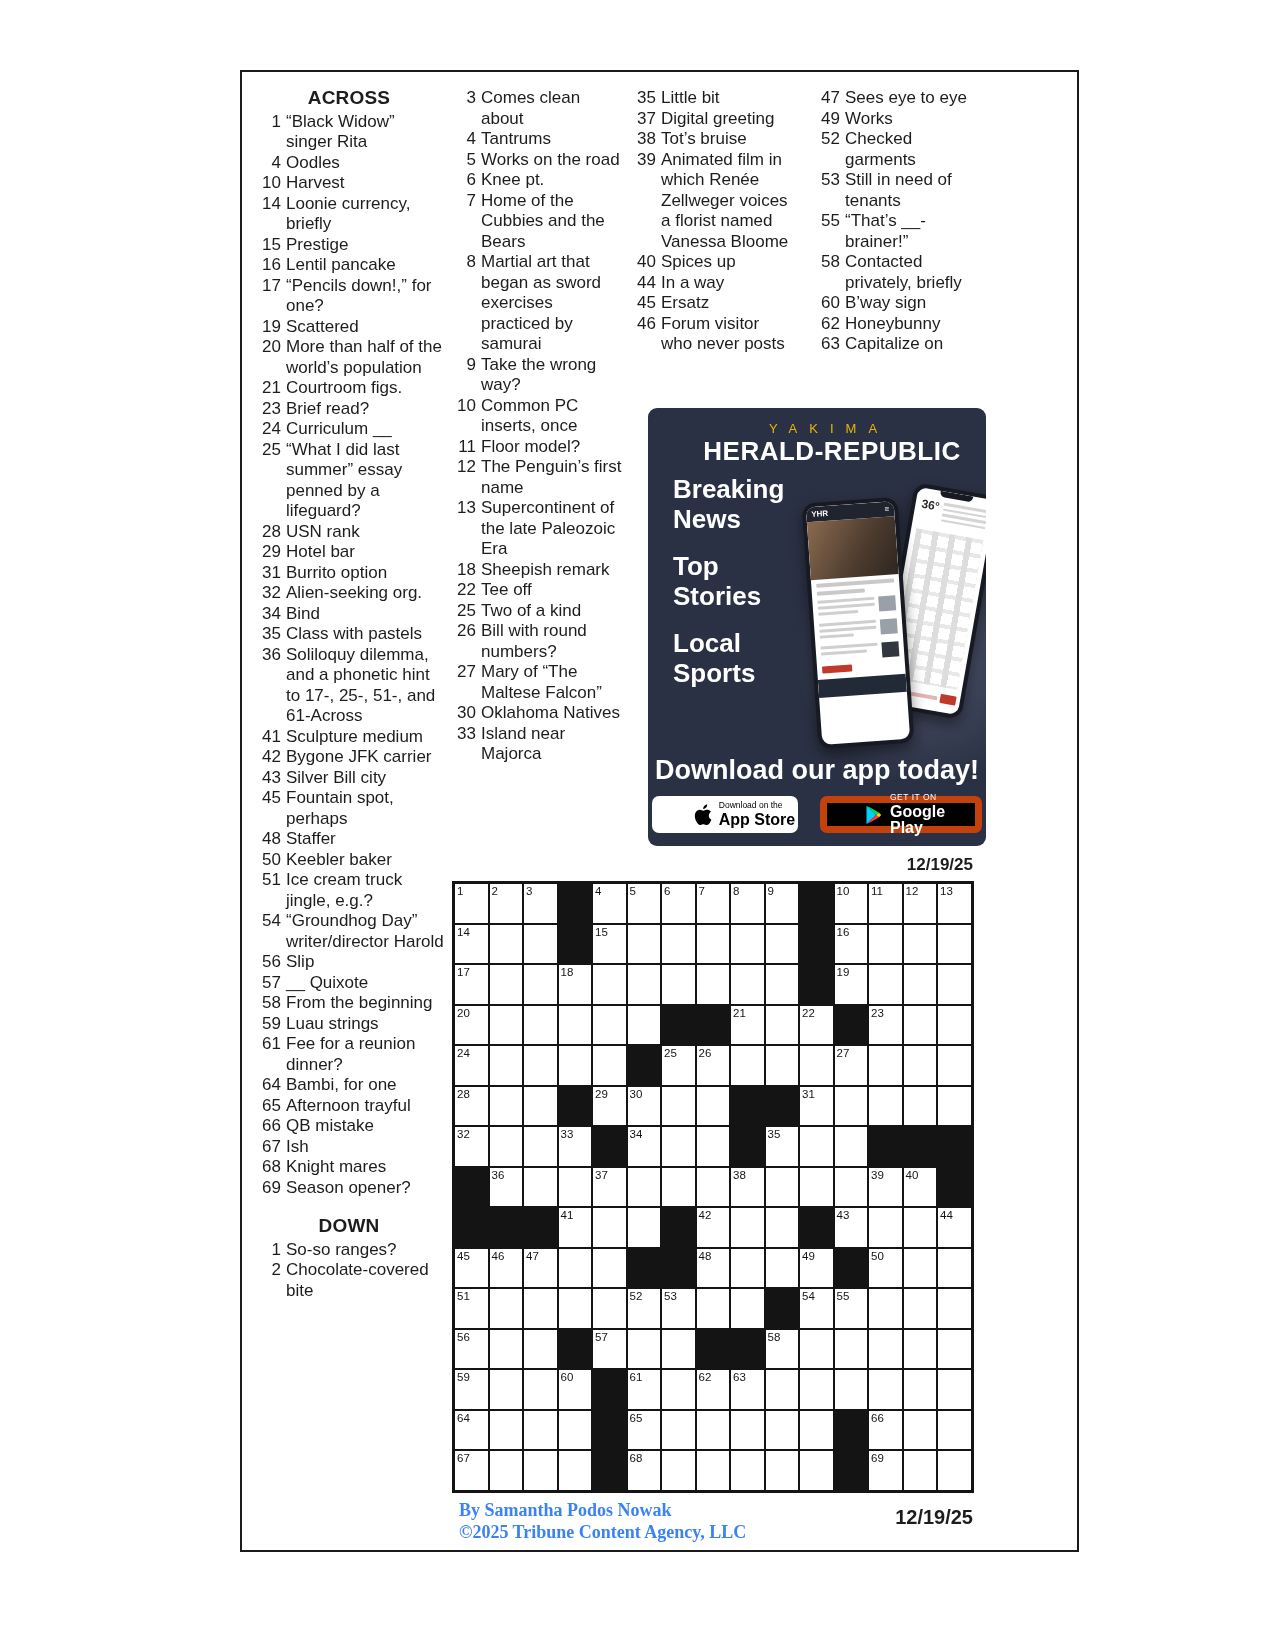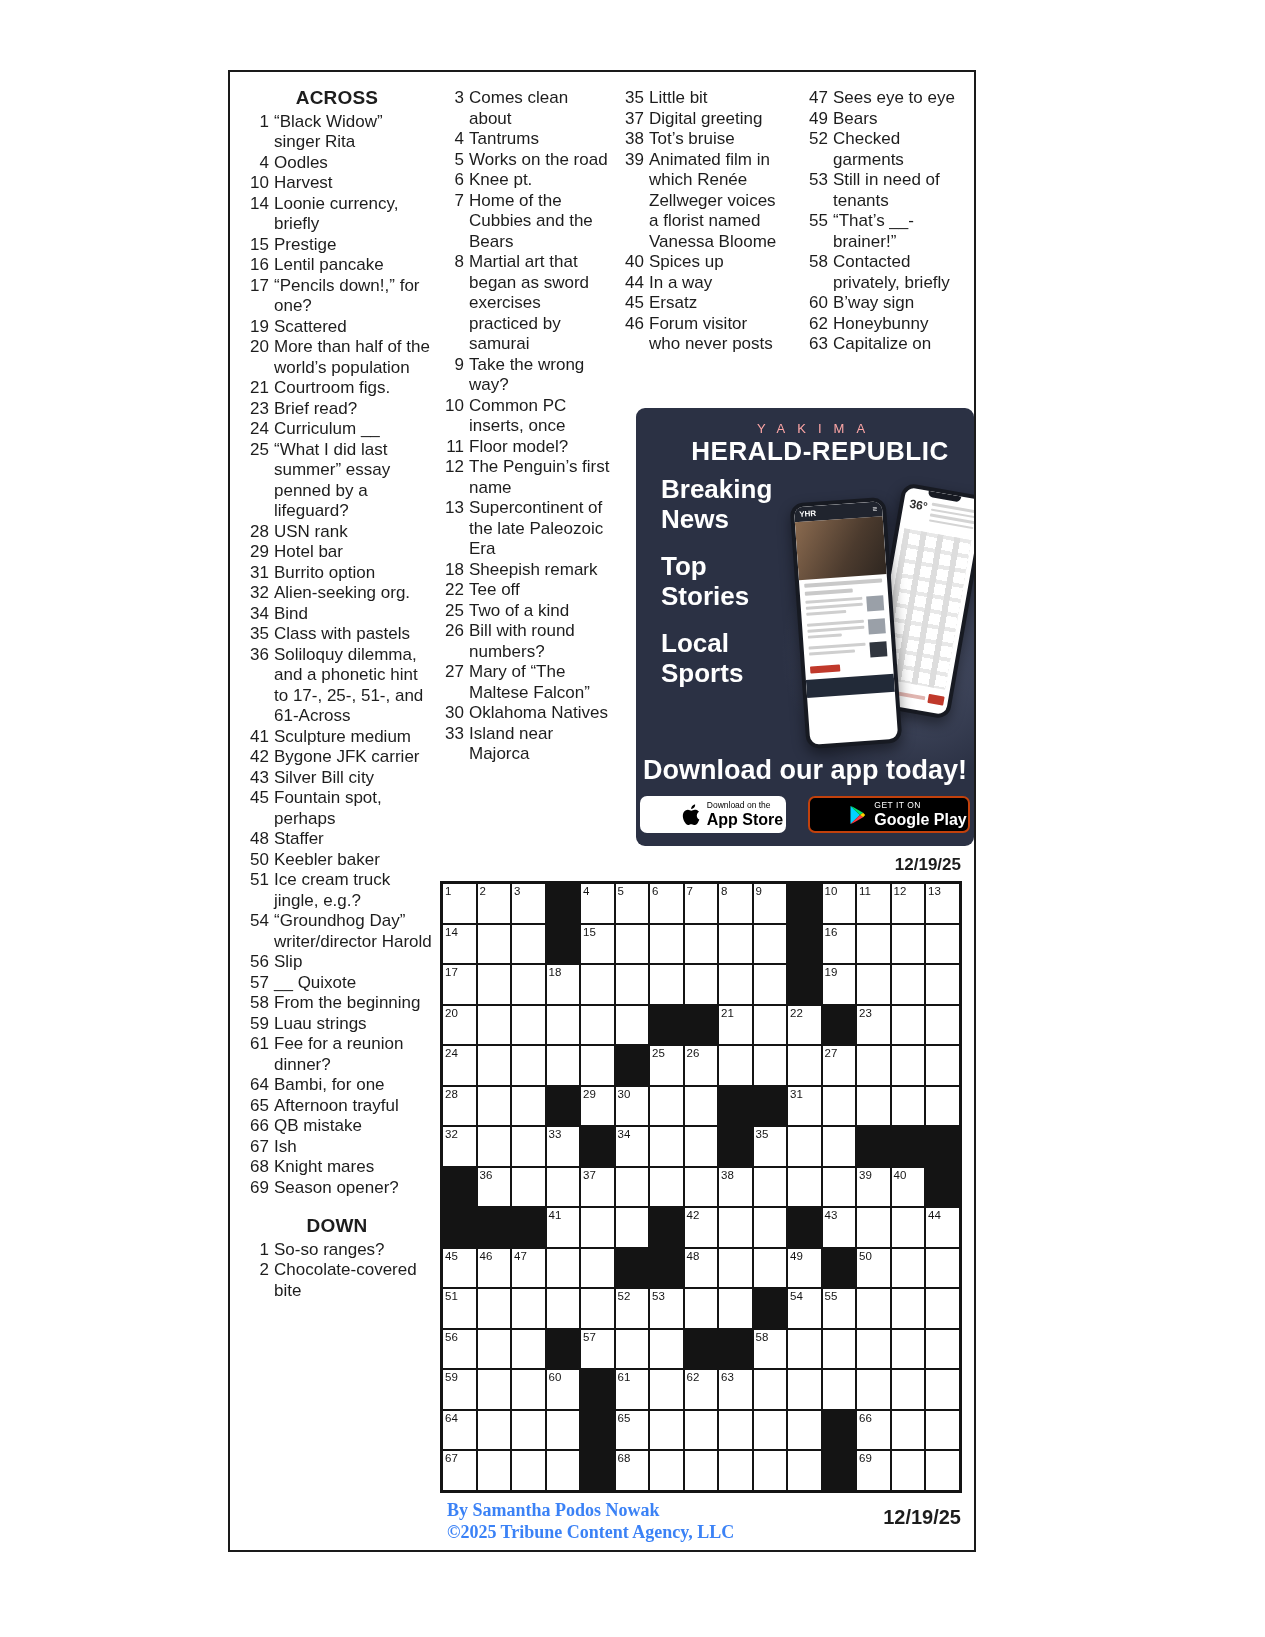--- a/index.html
+++ b/index.html
@@ -1,44 +1,44 @@
 <!DOCTYPE html>
 <html><head>
 <meta charset="utf-8">
 <style>
   html,body{margin:0;padding:0;background:#ffffff;}
   body{width:1265px;height:1637px;position:relative;overflow:hidden;
        font-family:"Liberation Sans", sans-serif;color:#1d1d1d;}
-  .page{position:absolute;left:228px;top:70px;width:748px;height:1482px;
+  .page{position:absolute;left:240px;top:70px;width:839px;height:1482px;
         border:2px solid #1a1a1a;background:#fff;box-sizing:border-box;}
 
   
   .clue-col{position:absolute;font-size:17px;line-height:20.5px;color:#1d1d1d;}
   .sec-h{font-weight:bold;font-size:19px;text-align:center;margin-bottom:3px;letter-spacing:.2px;}
   .down-gap{margin-top:18px;}
   .clue{display:flex;}
   .clue .cn{width:28px;text-align:right;flex:none;}
   .clue .ct{padding-left:5px;}
 
   
   .ad{position:absolute;left:406px;top:336px;width:338px;height:438px;
       background:#2b3144;border-radius:9px;overflow:hidden;color:#fff;}
   .glow{position:absolute;left:140px;top:110px;width:270px;height:270px;border-radius:50%;
         background:radial-gradient(circle, rgba(130,140,170,.40), rgba(130,140,170,0) 68%);z-index:0;}
   .ad-kicker{position:relative;z-index:2;margin-top:13px;text-align:center;font-size:13px;
-             letter-spacing:12px;padding-left:24px;color:#fca5a5;}
+             letter-spacing:12px;padding-left:24px;color:#eab308;}
   .ad-brand{position:relative;z-index:2;text-align:center;font-size:26px;font-weight:bold;letter-spacing:.5px;padding-left:30px;}
   .features{position:absolute;left:25px;top:66px;width:132px;z-index:2;}
   .feature{font-size:26px;font-weight:bold;line-height:30px;margin-bottom:17px;}
   .cta{position:absolute;top:347px;left:0;width:100%;text-align:center;
        font-size:27px;font-weight:bold;z-index:2;}
   .badges{position:absolute;top:388px;left:0;width:100%;display:flex;justify-content:center;gap:12px;z-index:2;}
   .badge{height:37px;border-radius:7px;display:flex;align-items:center;justify-content:center;gap:7px;box-sizing:border-box;padding-left:38px;}
   .badge-apple{width:146px;background:#fff;color:#000;}
-  .badge-google{width:162px;background:#000;color:#fff;border:2px solid #c2410c;margin-left:10px;}
+  .badge-google{width:162px;background:#000;color:#fff;border:7px solid #c2410c;margin-left:10px;}
   .btxt{display:flex;flex-direction:column;line-height:1;text-align:left;}
   .b1{font-size:8.5px;margin-bottom:2px;}
   .b1.caps{letter-spacing:.5px;}
   .b2{font-size:16px;font-weight:bold;}
   .badge svg{display:block;}
 
   
   .phone{position:absolute;background:#171a22;border-radius:13px;padding:4px;
          box-shadow:0 6px 14px rgba(0,0,0,.45);}
   .phone-back{left:247px;top:80px;width:78px;height:218px;transform:rotate(10deg);z-index:1;}
@@ -369,21 +369,21 @@
         <span class="ct">Forum visitor who never posts</span>
       </div>
     </div>
   <div class="clue-col" id="col-3" style="left:570px;top:16px;width:172px">
       <div class="clue">
         <span class="cn">47</span>
         <span class="ct">Sees eye to eye</span>
       </div>
       <div class="clue">
         <span class="cn">49</span>
-        <span class="ct">Bears</span>
+        <span class="ct">Works</span>
       </div>
       <div class="clue">
         <span class="cn">52</span>
         <span class="ct">Checked garments</span>
       </div>
       <div class="clue">
         <span class="cn">53</span>
         <span class="ct">Still in need of tenants</span>
       </div>
       <div class="clue">

